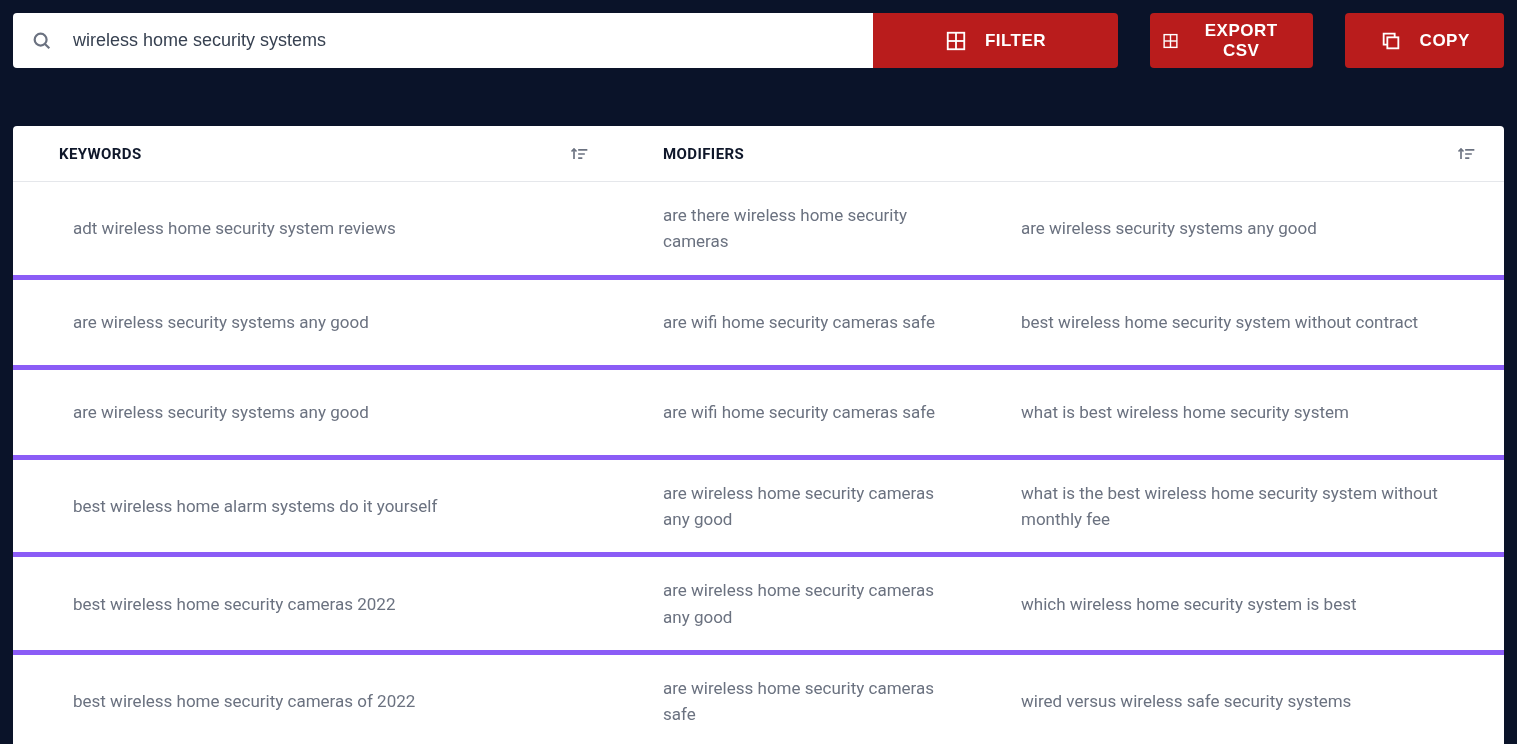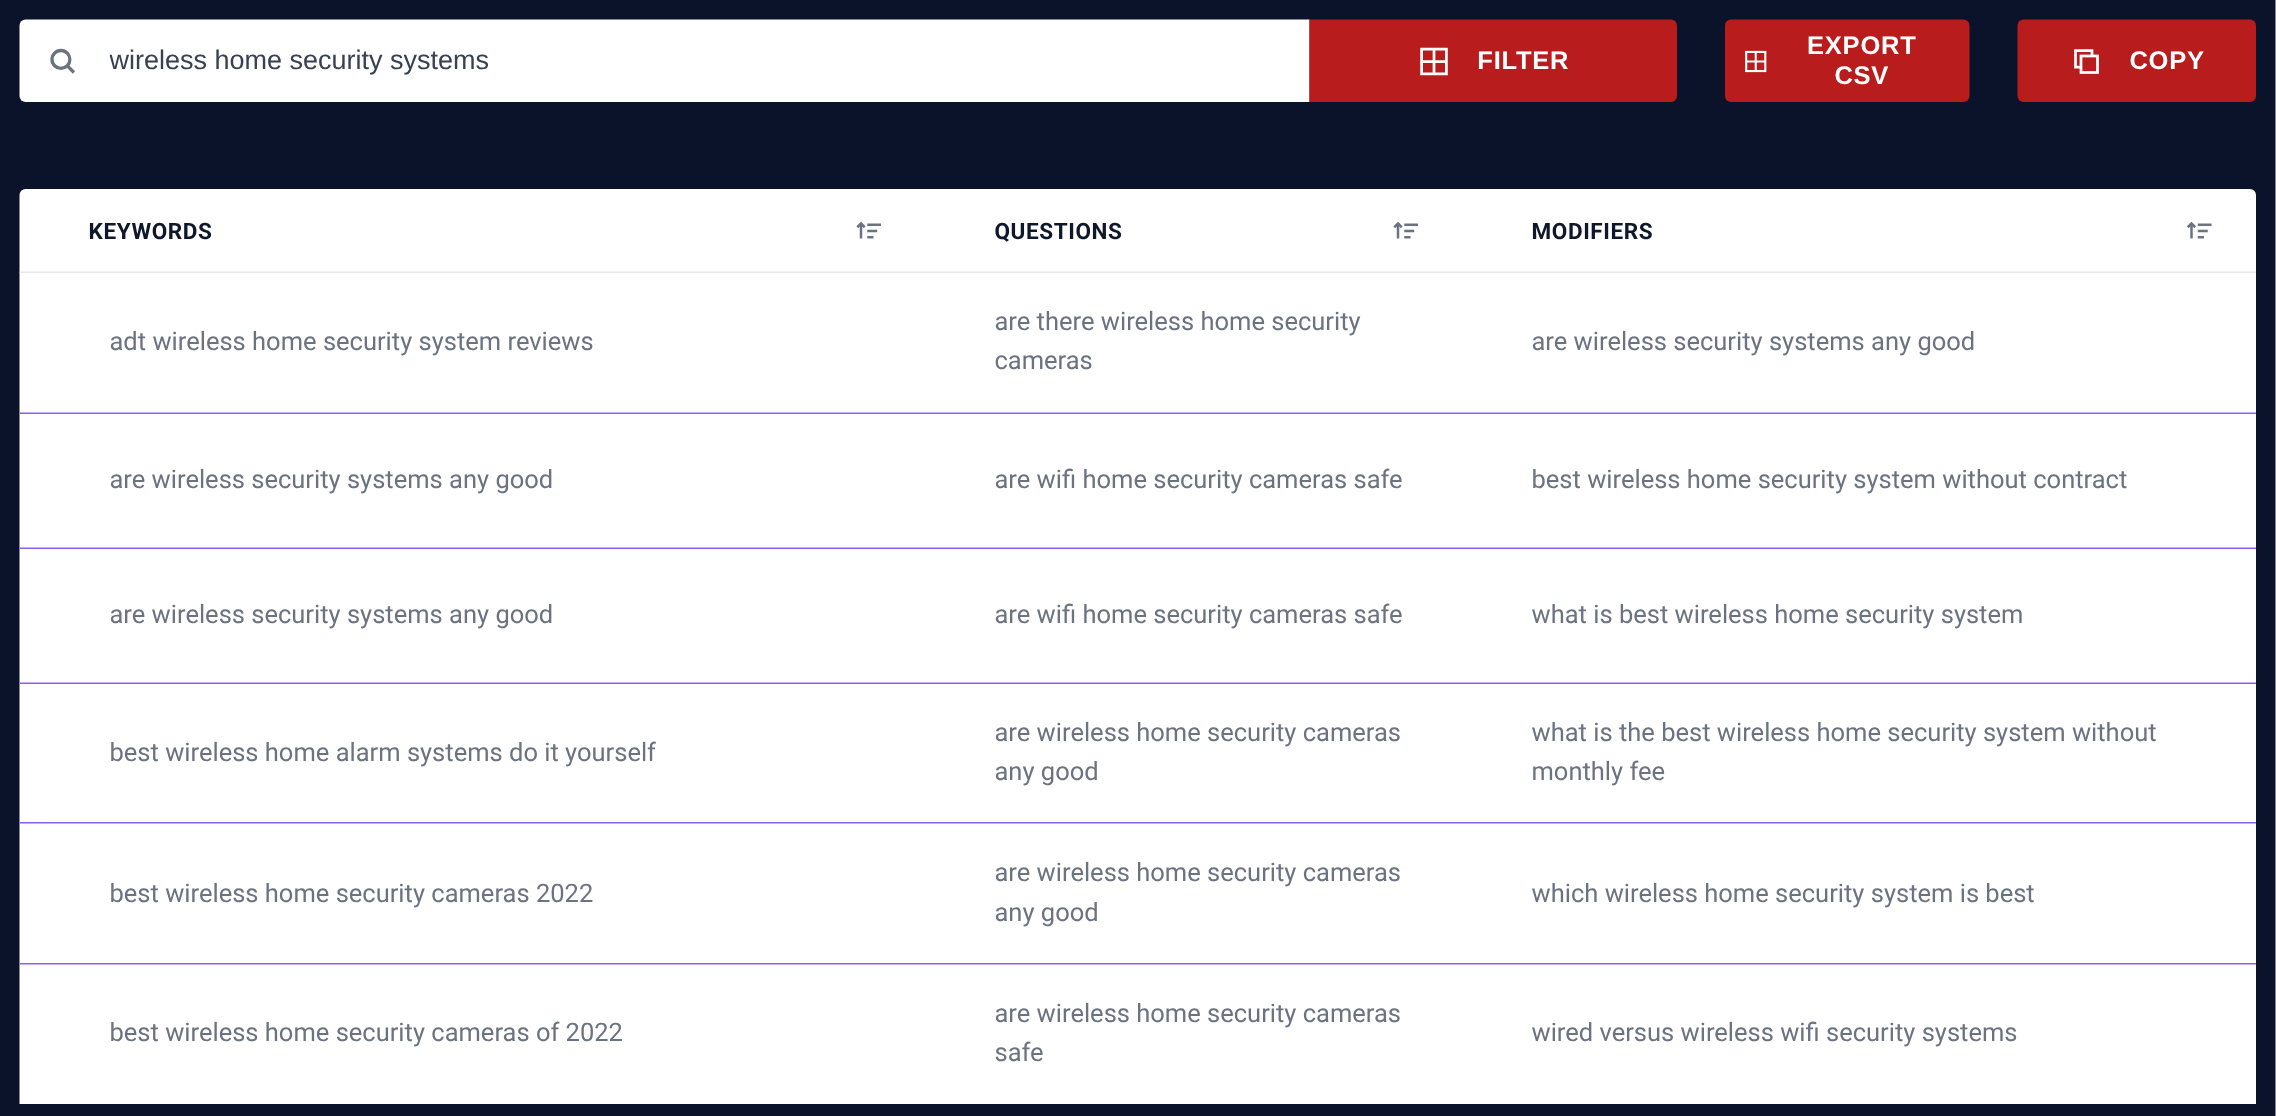--- a/index.html
+++ b/index.html
@@ -79,21 +79,21 @@
     color: #0f172a;
     letter-spacing: 0.4px;
   }
   .col-head.c1 { width: 604px; }
   .col-head.c2 { width: 358px; }
   .col-head.c3 { flex: 1; gap: 48px; }
   .sort-ico { cursor: pointer; display: inline-flex; }
   .rows { }
   .row {
     display: flex;
-    border-bottom: 1px solid #8b5cf6;
+    border-bottom: 5px solid #8b5cf6;
     min-height: 90px;
     align-items: center;
   }
   .cell {
     padding: 20px 28px 20px 46px;
     font-size: 17px;
     color: #6b7280;
     line-height: 1.55;
   }
   .cell.c1 { width: 604px; padding-left: 60px; }
@@ -145,32 +145,20 @@
       <span class="sort-ico">
         <svg width="20" height="20" viewBox="0 0 24 24" fill="none" stroke="#6b7280" stroke-width="2">
           <line x1="6" y1="18" x2="6" y2="6"></line>
           <polyline points="3 9 6 6 9 9"></polyline>
           <line x1="11" y1="7" x2="22" y2="7"></line>
           <line x1="11" y1="12" x2="19" y2="12"></line>
           <line x1="11" y1="17" x2="16" y2="17"></line>
         </svg>
       </span>
     </div>
-    <div class="col-head c2">
-      <span>QUESTIONS</span>
-      <span class="sort-ico">
-        <svg width="20" height="20" viewBox="0 0 24 24" fill="none" stroke="#6b7280" stroke-width="2">
-          <line x1="6" y1="18" x2="6" y2="6"></line>
-          <polyline points="3 9 6 6 9 9"></polyline>
-          <line x1="11" y1="7" x2="22" y2="7"></line>
-          <line x1="11" y1="12" x2="19" y2="12"></line>
-          <line x1="11" y1="17" x2="16" y2="17"></line>
-        </svg>
-      </span>
-    </div>
     <div class="col-head c3">
       <span>MODIFIERS</span>
       <span class="sort-ico">
         <svg width="20" height="20" viewBox="0 0 24 24" fill="none" stroke="#6b7280" stroke-width="2">
           <line x1="6" y1="18" x2="6" y2="6"></line>
           <polyline points="3 9 6 6 9 9"></polyline>
           <line x1="11" y1="7" x2="22" y2="7"></line>
           <line x1="11" y1="12" x2="19" y2="12"></line>
           <line x1="11" y1="17" x2="16" y2="17"></line>
         </svg>
@@ -199,16 +187,16 @@
       <div class="cell c3">what is the best wireless home security system without monthly fee</div>
     </div>
     <div class="row">
       <div class="cell c1">best wireless home security cameras 2022</div>
       <div class="cell c2">are wireless home security cameras any good</div>
       <div class="cell c3">which wireless home security system is best</div>
     </div>
     <div class="row" style="border-bottom:none;">
       <div class="cell c1">best wireless home security cameras of 2022</div>
       <div class="cell c2">are wireless home security cameras safe</div>
-      <div class="cell c3">wired versus wireless wifi security systems</div>
+      <div class="cell c3">wired versus wireless safe security systems</div>
     </div>
   </div>
 </div>
 
 </body></html>

